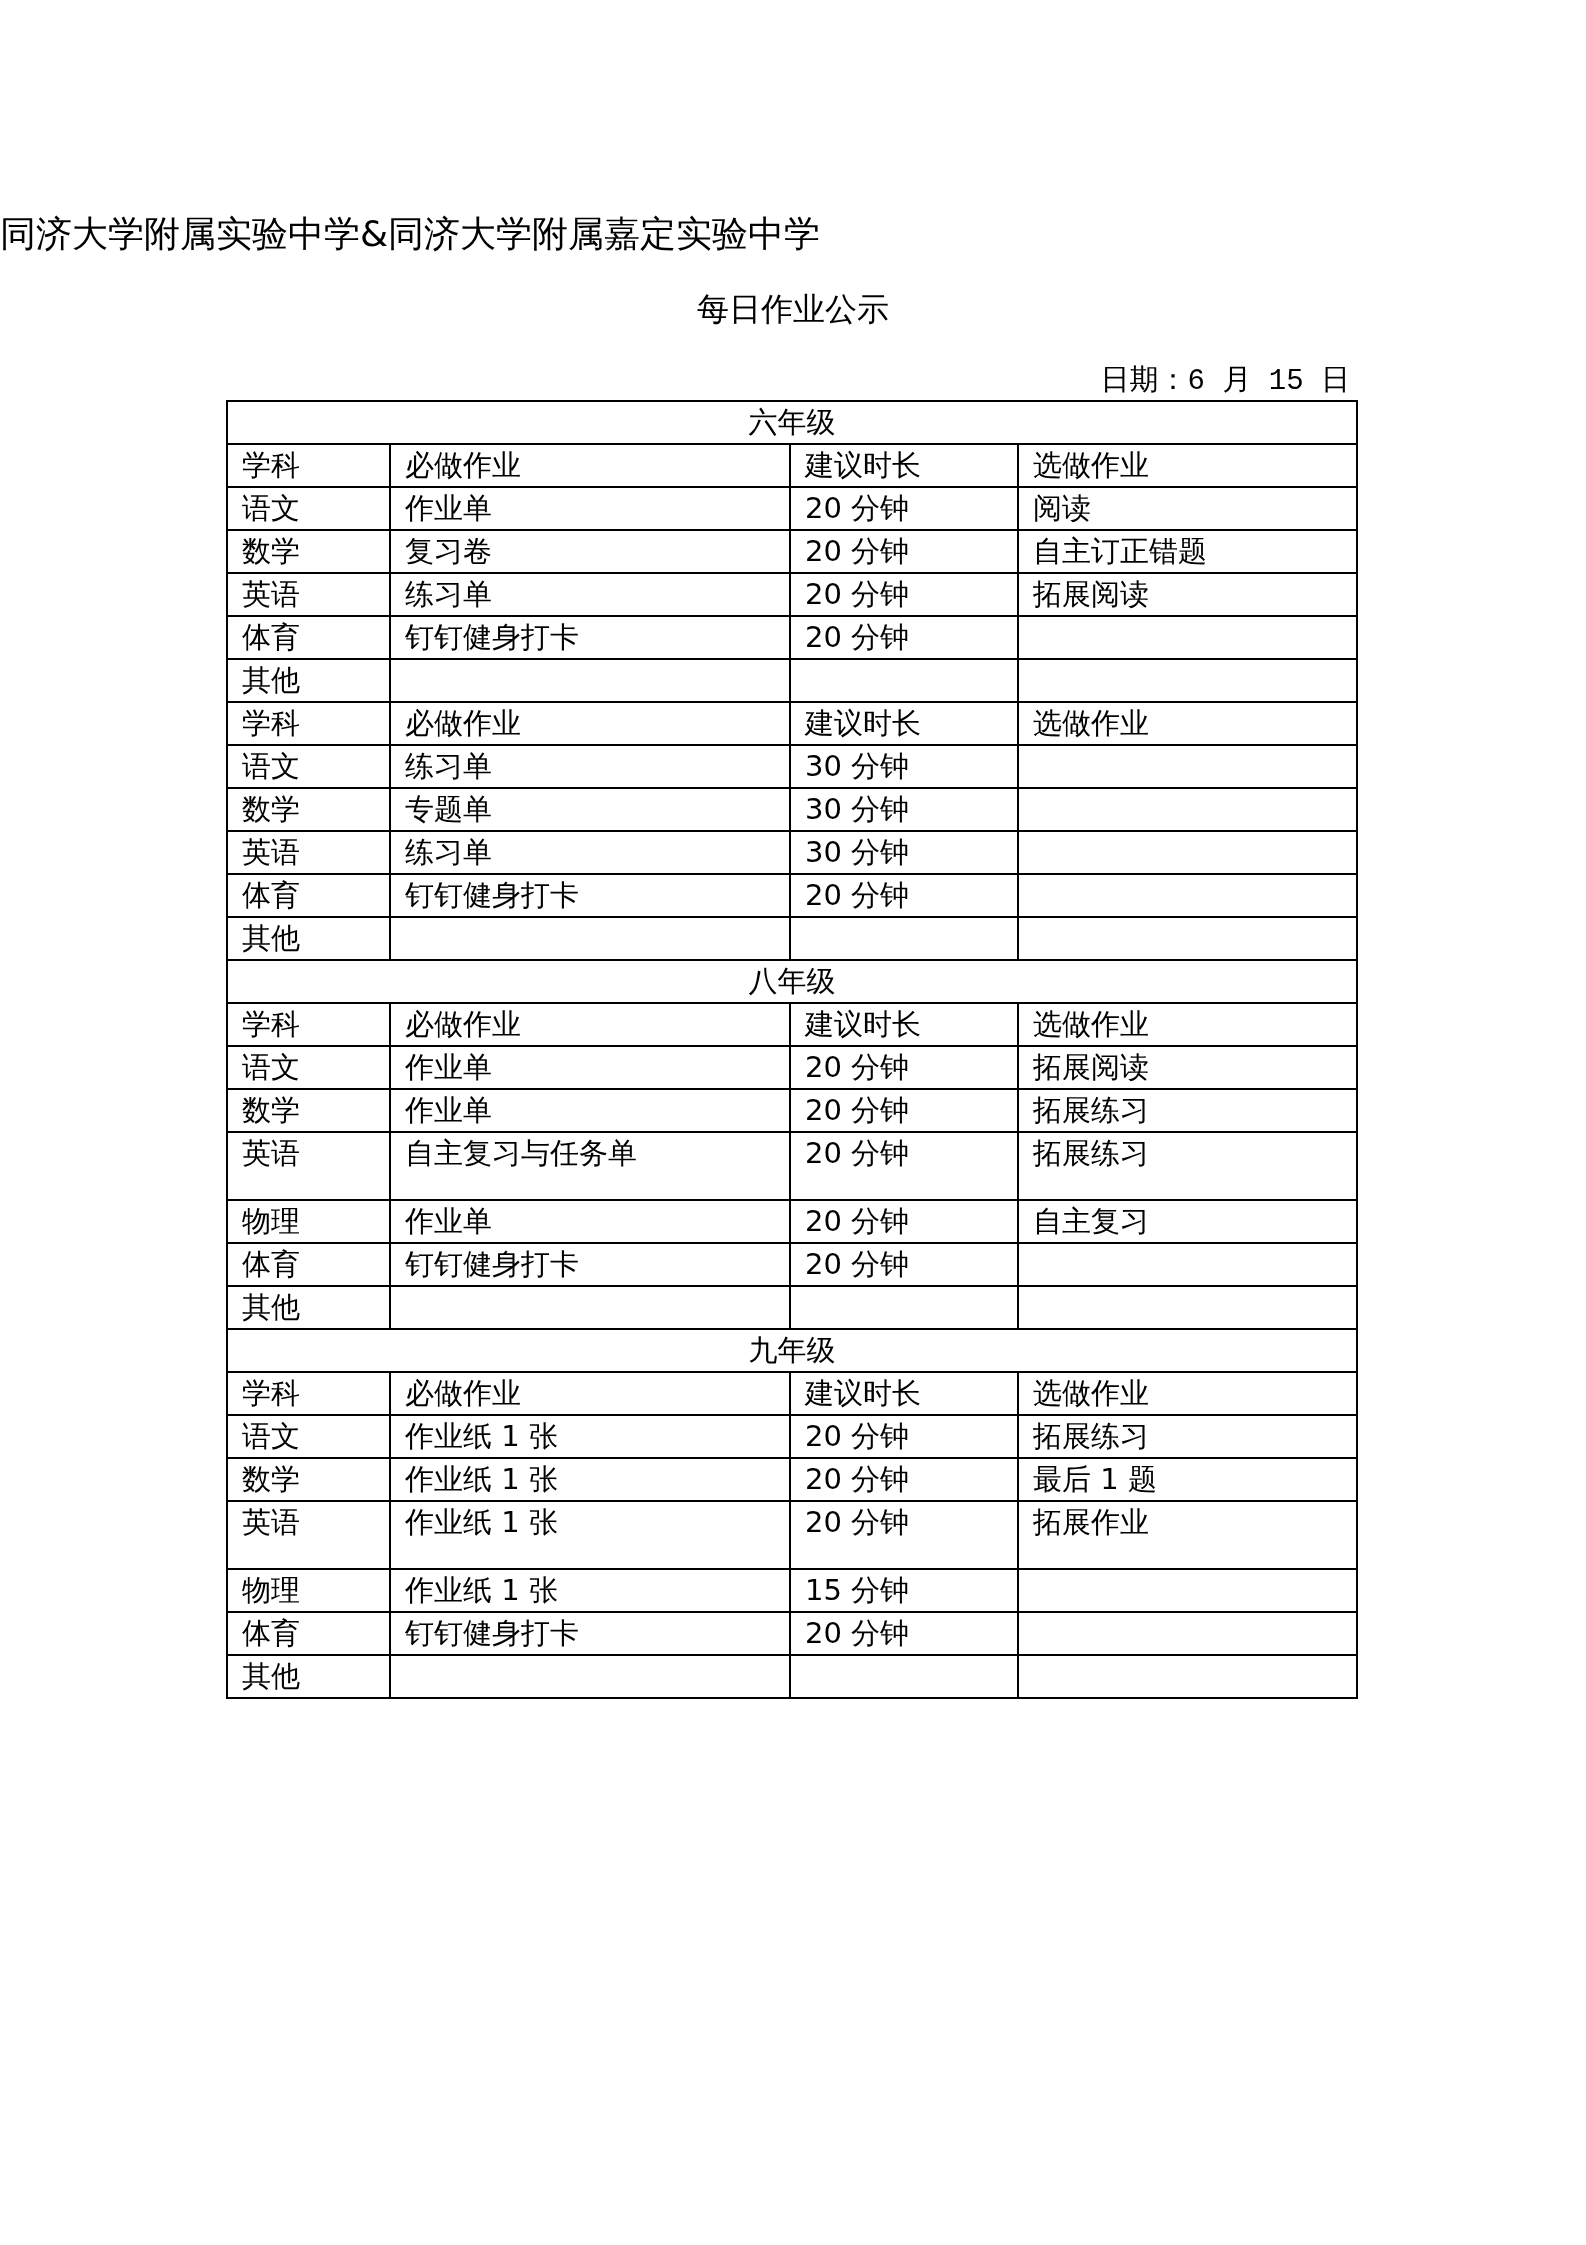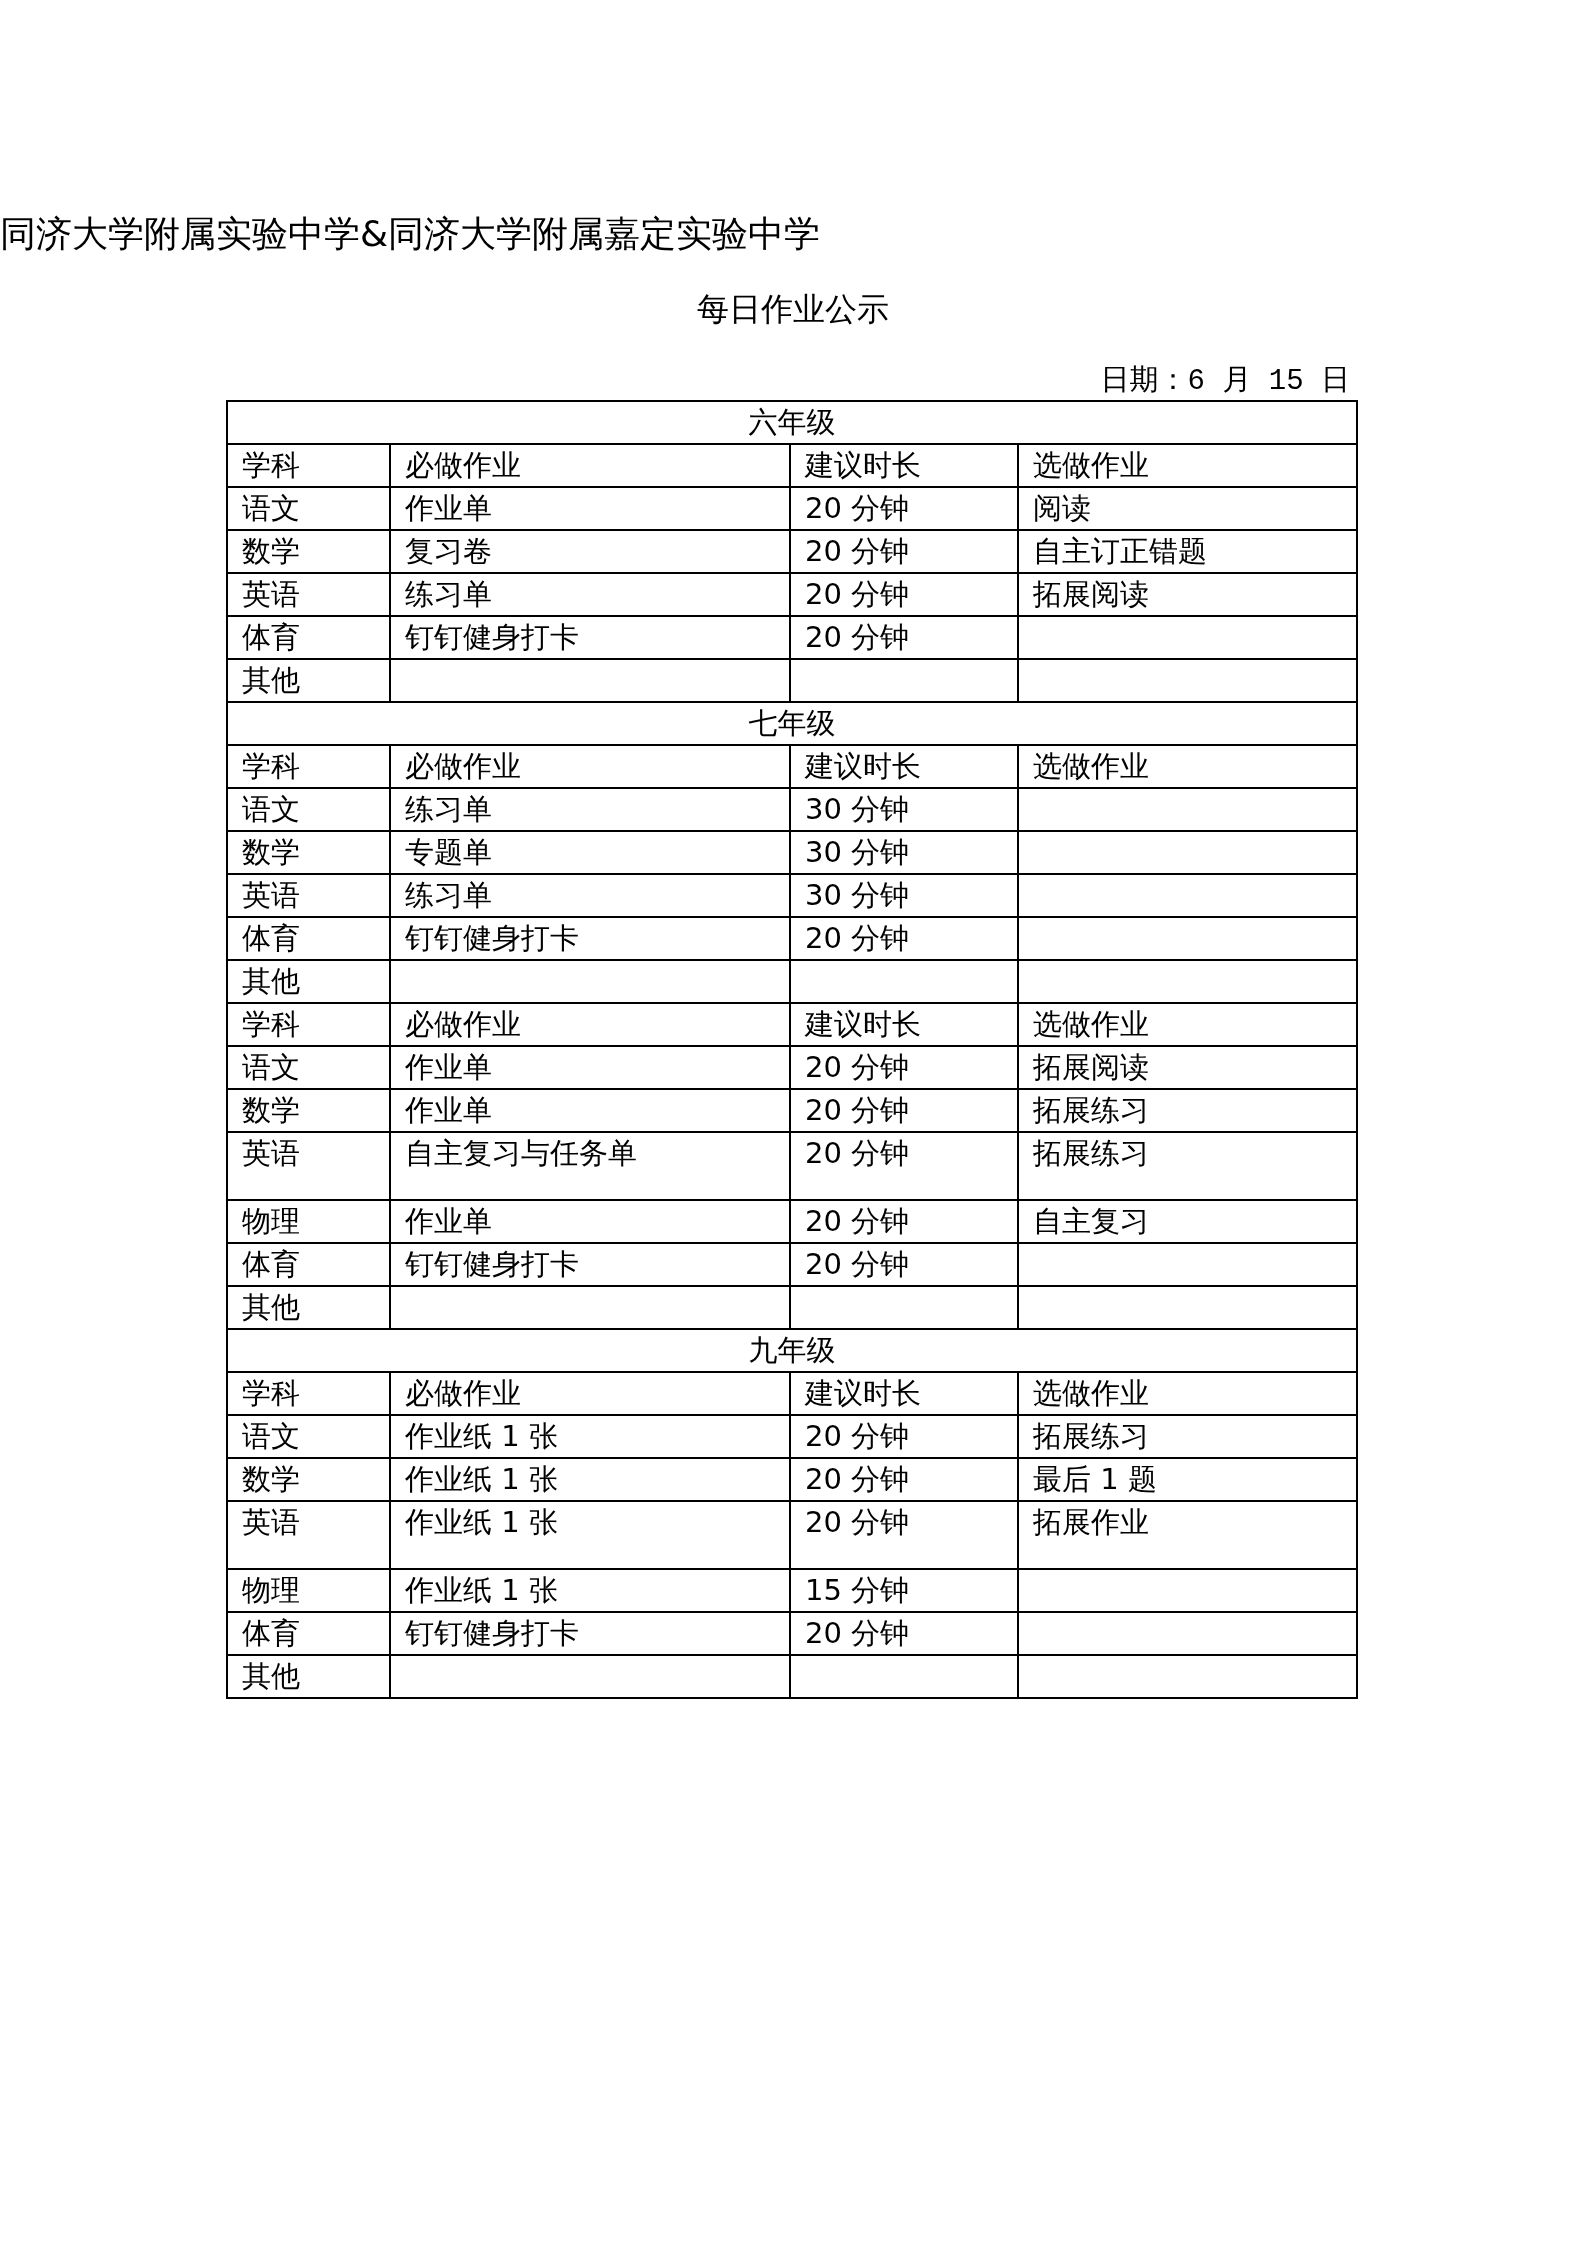--- a/index.html
+++ b/index.html
@@ -67,23 +67,20 @@
         <td>20 分钟</td>
         <td></td>
       </tr>
       <tr>
         <td>其他</td>
         <td></td>
         <td></td>
         <td></td>
       </tr>
       <tr>
-        <td colspan="4" class="grade">七年级</td>
-      </tr>
-      <tr>
         <td>学科</td>
         <td>必做作业</td>
         <td>建议时长</td>
         <td>选做作业</td>
       </tr>
       <tr>
         <td>语文</td>
         <td>练习单</td>
         <td>30 分钟</td>
         <td></td>
@@ -104,20 +101,23 @@
         <td>体育</td>
         <td>钉钉健身打卡</td>
         <td>20 分钟</td>
         <td></td>
       </tr>
       <tr>
         <td>其他</td>
         <td></td>
         <td></td>
         <td></td>
+      </tr>
+      <tr>
+        <td colspan="4" class="grade">八年级</td>
       </tr>
       <tr>
         <td>学科</td>
         <td>必做作业</td>
         <td>建议时长</td>
         <td>选做作业</td>
       </tr>
       <tr>
         <td>语文</td>
         <td>作业单</td>

